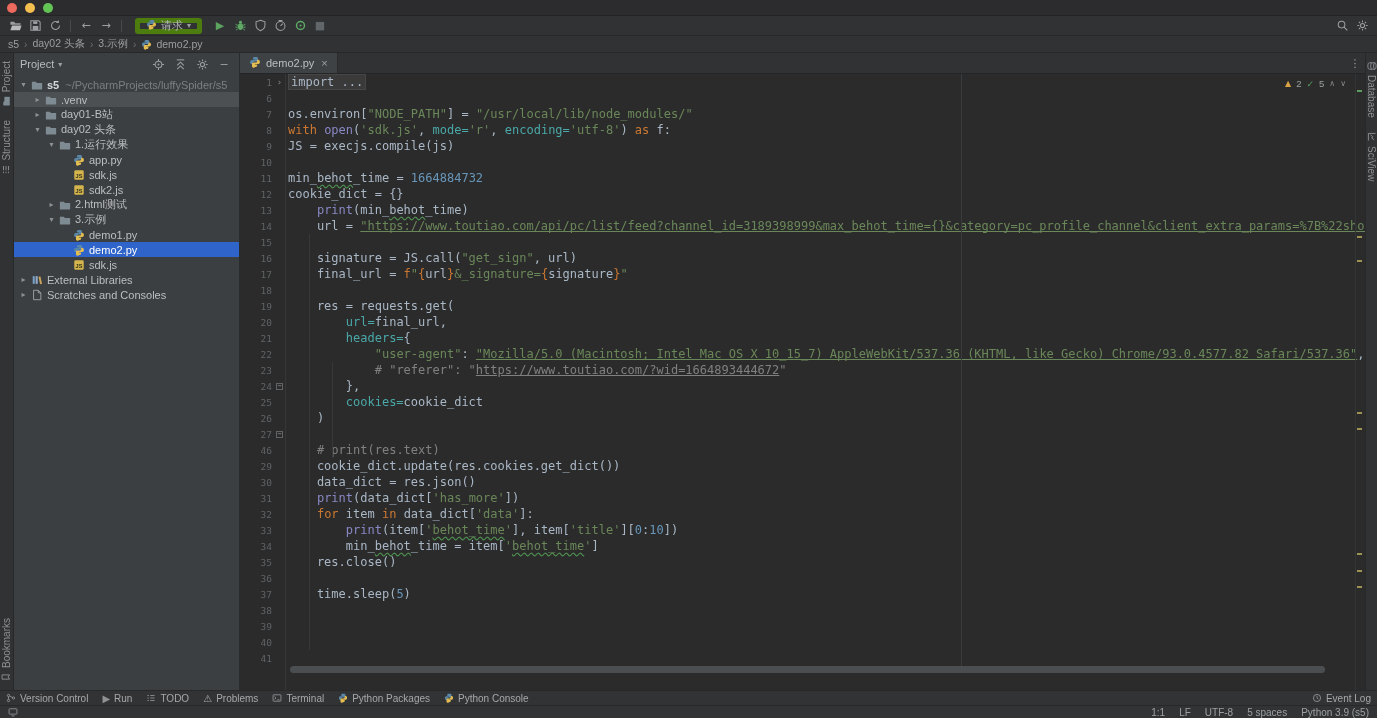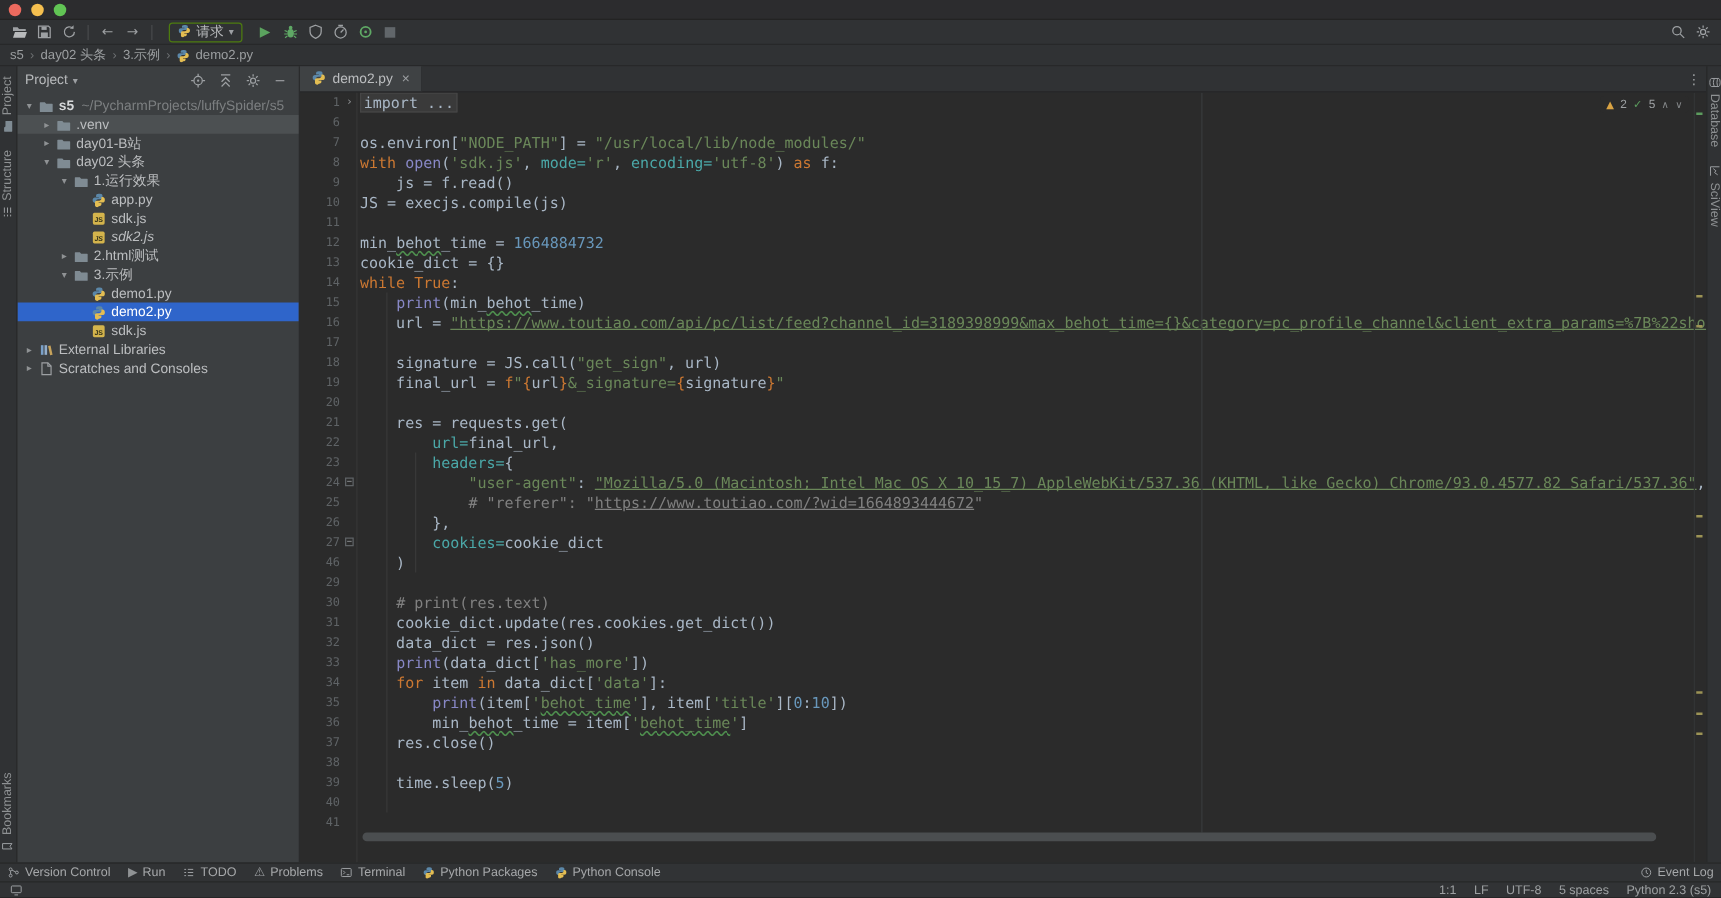--- a/index.html
+++ b/index.html
@@ -12,21 +12,21 @@
   .tl{width:10px;height:10px;border-radius:50%;display:inline-block}
   .tl.red{background:#ec6a5e}.tl.yellow{background:#f5bf4f}.tl.green{background:#61c454}
   .wtitle{position:absolute;left:0;right:0;top:1px;text-align:center;font-size:11px;color:#9a9da0}
 
   
   .toolbar{height:20px;background:#303234;border-bottom:1px solid #272829;display:flex;align-items:center;padding:0 5px;flex:none}
   .tbg{display:flex;align-items:center}
   .tbi{width:20px;height:18px;display:flex;align-items:center;justify-content:center;font-size:11px;color:#9da0a3}
   .tbsep{width:1px;height:12px;background:#47494b;margin:0 5px}
   .tbspacer{flex:1}
-  .runbox{display:flex;align-items:center;gap:4px;border:1px solid #4d7c0f;border-radius:3px;height:16px;padding:0 6px;margin:0 8px;font-size:11px;color:#b7b9bb;white-space:nowrap}
+  .runbox{display:flex;align-items:center;gap:4px;border:5px solid #4d7c0f;border-radius:3px;height:16px;padding:0 6px;margin:0 8px;font-size:11px;color:#b7b9bb;white-space:nowrap}
   .runbox .dd{font-size:8px;color:#9da0a3}
   .runbox svg{width:11px;height:11px}
 
   
   .navbar{height:17px;background:#303234;border-bottom:1px solid #272829;display:flex;align-items:center;padding:0 8px;font-size:10.5px;color:#9b9ea0;gap:5px;flex:none}
   .crumb{display:flex;align-items:center;gap:4px;white-space:nowrap}
   .crumb svg{width:11px;height:11px}
   .crumb-sep{color:#6d7072;font-size:10px}
 
   
@@ -340,21 +340,21 @@
           <div class="trow" style="padding-left: 46px;">
             <span class="chev"></span>
             <span class="ticon">
               <svg width="13" height="13" viewBox="0 0 14 14" xmlns="http://www.w3.org/2000/svg">
                 <rect x="1.5" y="1.5" width="11" height="11" rx="1.5" fill="#d4b44c"></rect>
                 <text x="7" y="10.2" font-size="6.5" font-weight="bold" text-anchor="middle" fill="#2f2f18" font-family="sans-serif">JS</text>
               </svg>
             </span>
             <span class="tlabel">sdk.js</span>
           </div>
-          <div class="trow" style="padding-left: 46px; font-style: italic;">
+          <div class="trow" style="padding-left: 46px;">
             <span class="chev"></span>
             <span class="ticon">
               <svg width="13" height="13" viewBox="0 0 14 14" xmlns="http://www.w3.org/2000/svg">
                 <rect x="1.5" y="1.5" width="11" height="11" rx="1.5" fill="#d4b44c"></rect>
                 <text x="7" y="10.2" font-size="6.5" font-weight="bold" text-anchor="middle" fill="#2f2f18" font-family="sans-serif">JS</text>
               </svg>
             </span>
             <span class="tlabel">sdk2.js</span>
           </div>
           <div class="trow" style="padding-left: 32px;">
@@ -593,26 +593,24 @@
               <span class="num">41</span>
               <span class="fm"></span>
             </div>
           </div>
         <div class="codewrap" id="codewrap">
           <div class="code" id="code">
               <div class="cl"><span class="tok-fold">import ...</span></div>
               <div class="cl"></div>
               <div class="cl"><span class="tok-d">os.environ[</span><span class="tok-s">"NODE_PATH"</span><span class="tok-d">] = </span><span class="tok-s">"/usr/local/lib/node_modules/"</span></div>
               <div class="cl"><span class="tok-k">with </span><span class="tok-b">open</span><span class="tok-d">(</span><span class="tok-s">'sdk.js'</span><span class="tok-d">, </span><span class="tok-a">mode=</span><span class="tok-s">'r'</span><span class="tok-d">, </span><span class="tok-a">encoding=</span><span class="tok-s">'utf-8'</span><span class="tok-d">) </span><span class="tok-k">as </span><span class="tok-d">f:</span></div>
-              <div class="cl"><span class="tok-d">    js = f.read()</span></div>
               <div class="cl"><span class="tok-d">JS = execjs.compile(js)</span></div>
               <div class="cl"></div>
               <div class="cl"><span class="tok-d">min_</span><span class="tok-d tok-ty">behot</span><span class="tok-d">_time = </span><span class="tok-n">1664884732</span></div>
               <div class="cl"><span class="tok-d">cookie_dict = {}</span></div>
-              <div class="cl"><span class="tok-k">while </span><span class="tok-k">True</span><span class="tok-d">:</span></div>
               <div class="cl"><span class="tok-d">    </span><span class="tok-b">print</span><span class="tok-d">(min_</span><span class="tok-d tok-ty">behot</span><span class="tok-d">_time)</span></div>
               <div class="cl"><span class="tok-d">    url = </span><span class="tok-su">"https://www.toutiao.com/api/pc/list/feed?channel_id=3189398999&amp;max_behot_time={}&amp;category=pc_profile_channel&amp;client_extra_params=%7B%22short_video_item%22:%22filter%22%7D&amp;aid=24&amp;app_name=toutiao_web"</span></div>
               <div class="cl"></div>
               <div class="cl"><span class="tok-d">    signature = JS.call(</span><span class="tok-s">"get_sign"</span><span class="tok-d">, url)</span></div>
               <div class="cl"><span class="tok-d">    final_url = </span><span class="tok-k">f</span><span class="tok-s">"</span><span class="tok-k">{</span><span class="tok-d">url</span><span class="tok-k">}</span><span class="tok-s">&amp;_signature=</span><span class="tok-k">{</span><span class="tok-d">signature</span><span class="tok-k">}</span><span class="tok-s">"</span></div>
               <div class="cl"></div>
               <div class="cl"><span class="tok-d">    res = requests.get(</span></div>
               <div class="cl"><span class="tok-d">        </span><span class="tok-a">url=</span><span class="tok-d">final_url,</span></div>
               <div class="cl"><span class="tok-d">        </span><span class="tok-a">headers=</span><span class="tok-d">{</span></div>
               <div class="cl"><span class="tok-d">            </span><span class="tok-s">"user-agent"</span><span class="tok-d">: </span><span class="tok-su">"Mozilla/5.0 (Macintosh; Intel Mac OS X 10_15_7) AppleWebKit/537.36 (KHTML, like Gecko) Chrome/93.0.4577.82 Safari/537.36"</span><span class="tok-d">,</span></div>
@@ -754,15 +752,15 @@
         <svg width="13" height="13" viewBox="0 0 14 14" xmlns="http://www.w3.org/2000/svg">
           <rect x="1.5" y="2.5" width="11" height="7.5" rx="1" stroke="#9da0a3" fill="none" stroke-width="1.1"></rect>
           <path d="M5 12.5h4" stroke="#9da0a3" fill="none" stroke-width="1.1"></path>
         </svg>
       </span>
       <span class="stsp"></span>
       <span>1:1</span>
       <span>LF</span>
       <span>UTF-8</span>
       <span>5 spaces</span>
-      <span>Python 2.3 (s5)</span>
+      <span>Python 3.9 (s5)</span>
     </div>
 </div>
 
 </body></html>

